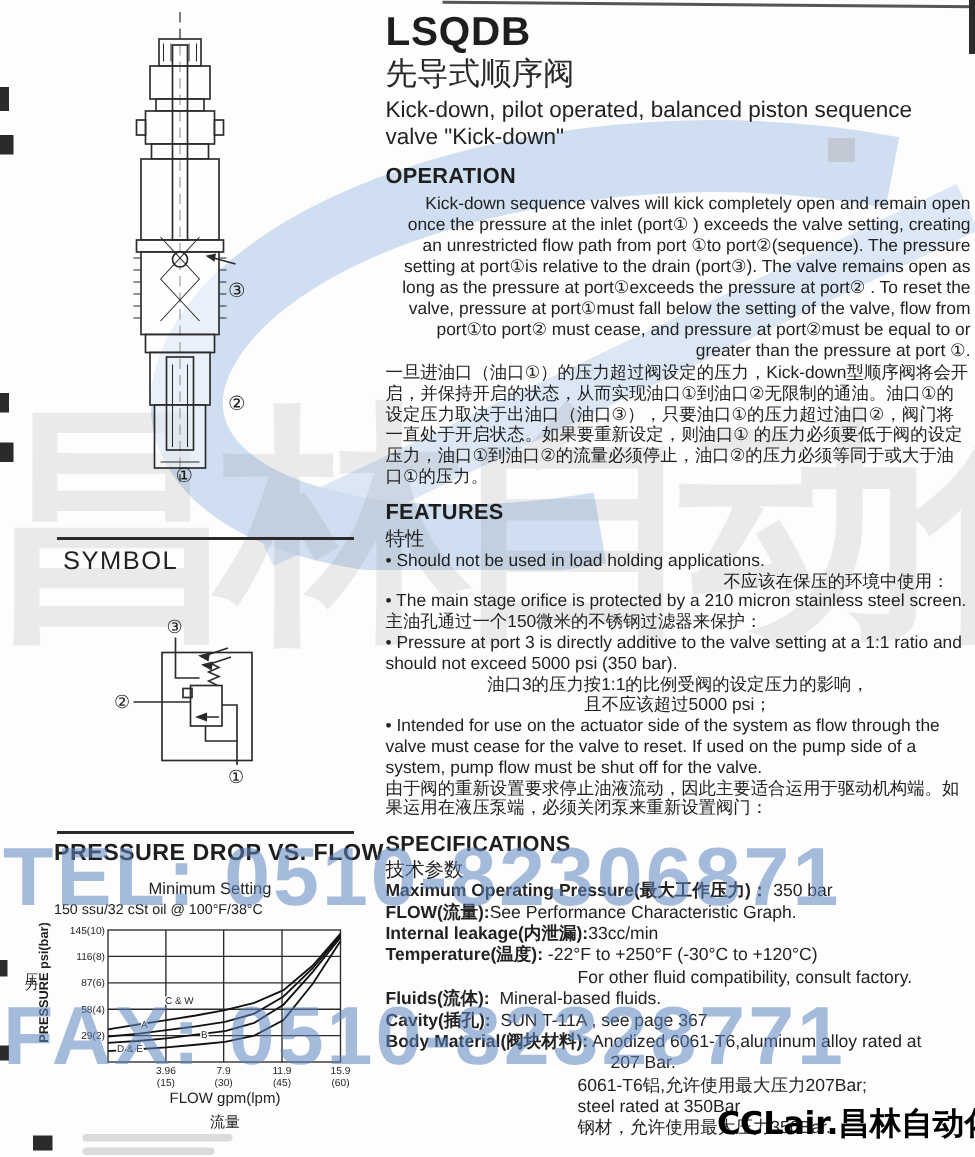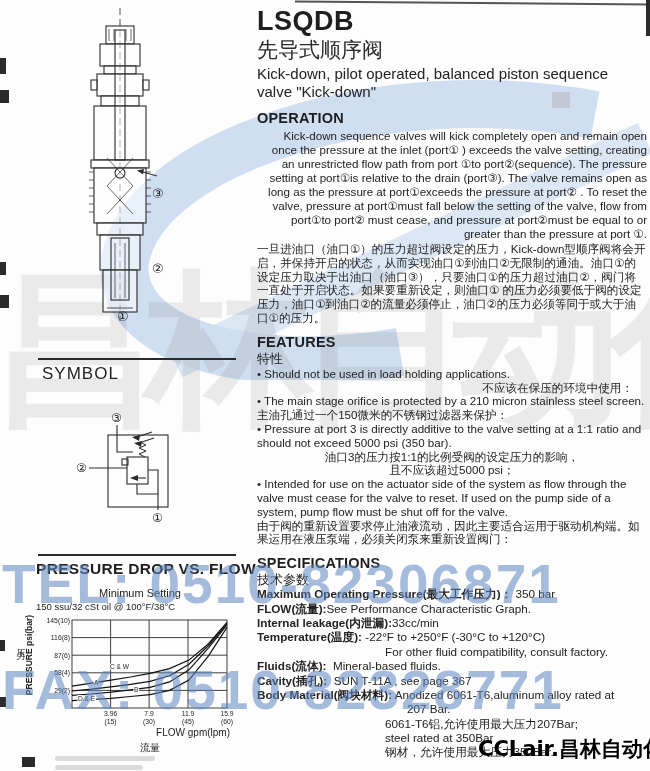--- a/index.html
+++ b/index.html
@@ -22,21 +22,21 @@
   .stripe{background:#c9c9c9;opacity:.65;border-radius:3px;z-index:0;}
   
   .rule{height:2px;background:#2a2a2a;z-index:1;}
   .symbol-title{left:42px;top:364px;font-size:17px;letter-spacing:1px;color:#222;z-index:1;}
   .chart-title{left:36px;top:560px;font-size:15.5px;font-weight:bold;letter-spacing:.3px;z-index:1;}
   .chart-sub1{left:60px;top:587px;width:160px;text-align:center;font-size:11px;color:#222;z-index:1;}
   .chart-sub2{left:36px;top:601px;width:208px;text-align:left;font-size:9.5px;color:#222;z-index:1;}
   .ylabel{left:-26px;top:650px;width:110px;text-align:center;transform:rotate(-90deg);
           font-size:8.5px;font-weight:bold;z-index:1;}
   .ylabel-zh{left:14px;top:642px;writing-mode:vertical-rl;font-size:9px;letter-spacing:2px;z-index:1;}
-  .xlabel{left:70px;top:727px;width:160px;text-align:right;font-size:10px;z-index:1;}
+  .xlabel{left:70px;top:727px;width:160px;text-align:center;font-size:10px;z-index:1;}
   .xlabel-zh{left:70px;top:741px;width:160px;text-align:center;font-size:10px;z-index:1;}
   svg{display:block;}
   svg text{font-family:"Liberation Sans","DejaVu Sans",sans-serif;fill:#1e1e1e;}
   
   .rcol{left:257px;top:6px;width:390px;z-index:2;}
   .model{font-size:27px;font-weight:bold;line-height:30px;letter-spacing:.5px;}
   .title-zh{font-size:21px;line-height:27px;color:#2a2a2a;}
   .subtitle{font-size:15px;line-height:18px;margin-top:2px;color:#222;}
   .h-sec{font-size:14.5px;font-weight:bold;margin-top:9px;line-height:17px;letter-spacing:.2px;}
   .h-zh{font-size:13px;line-height:15px;}

